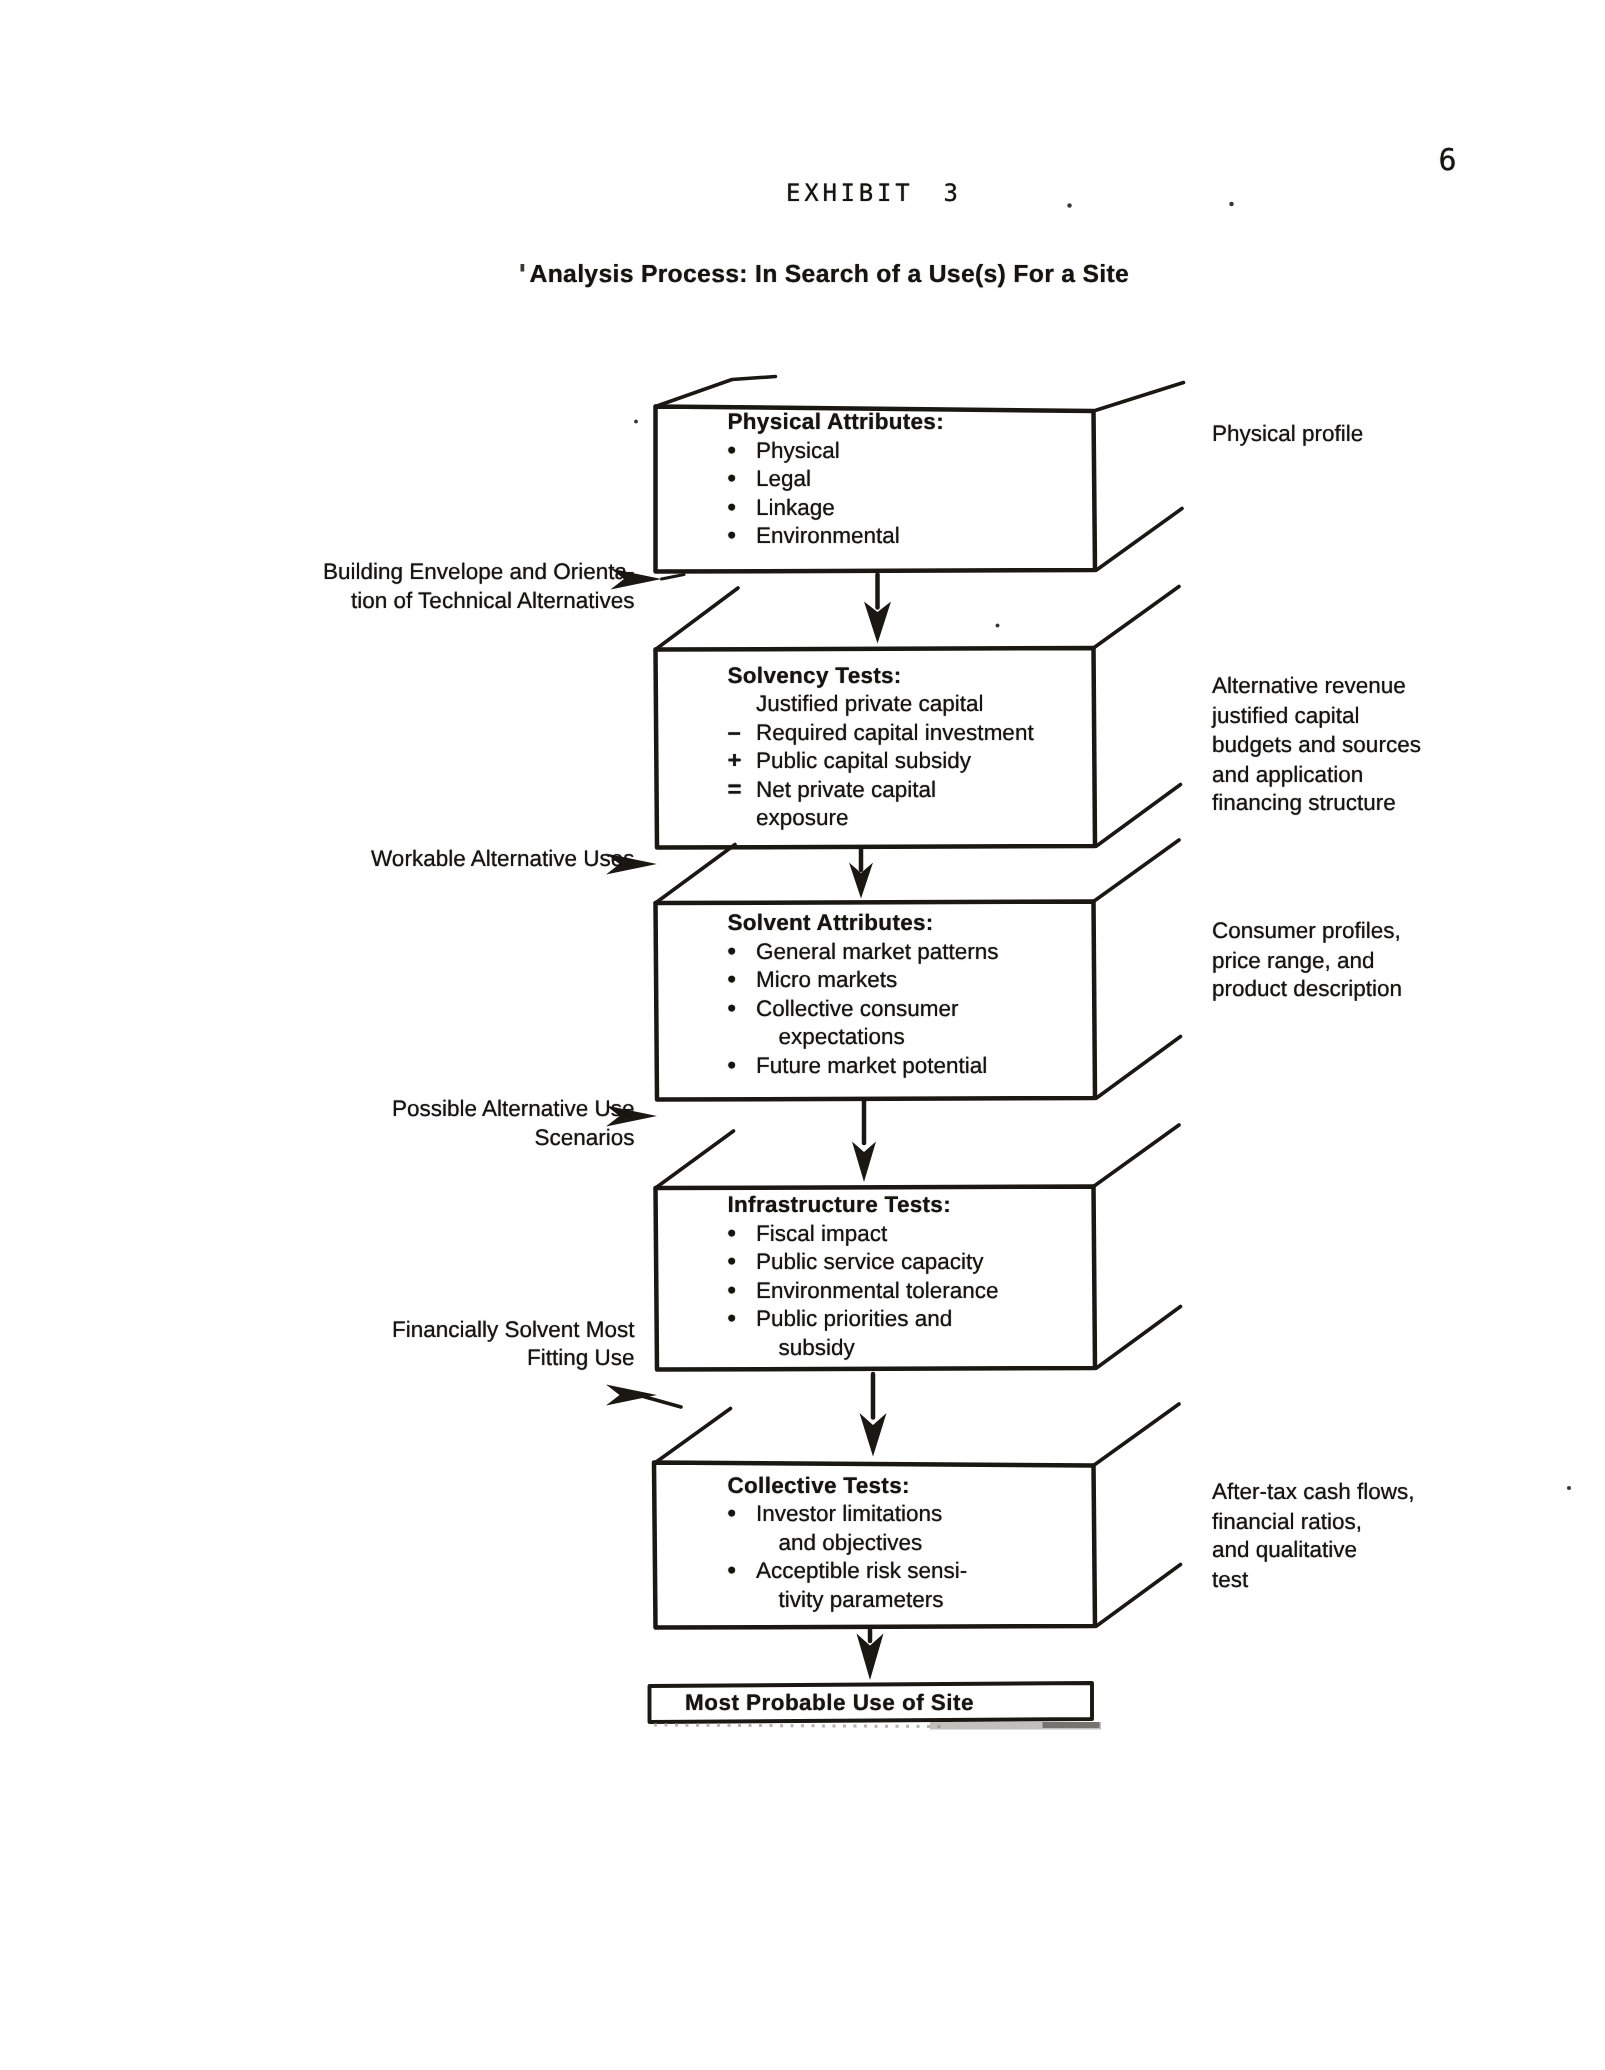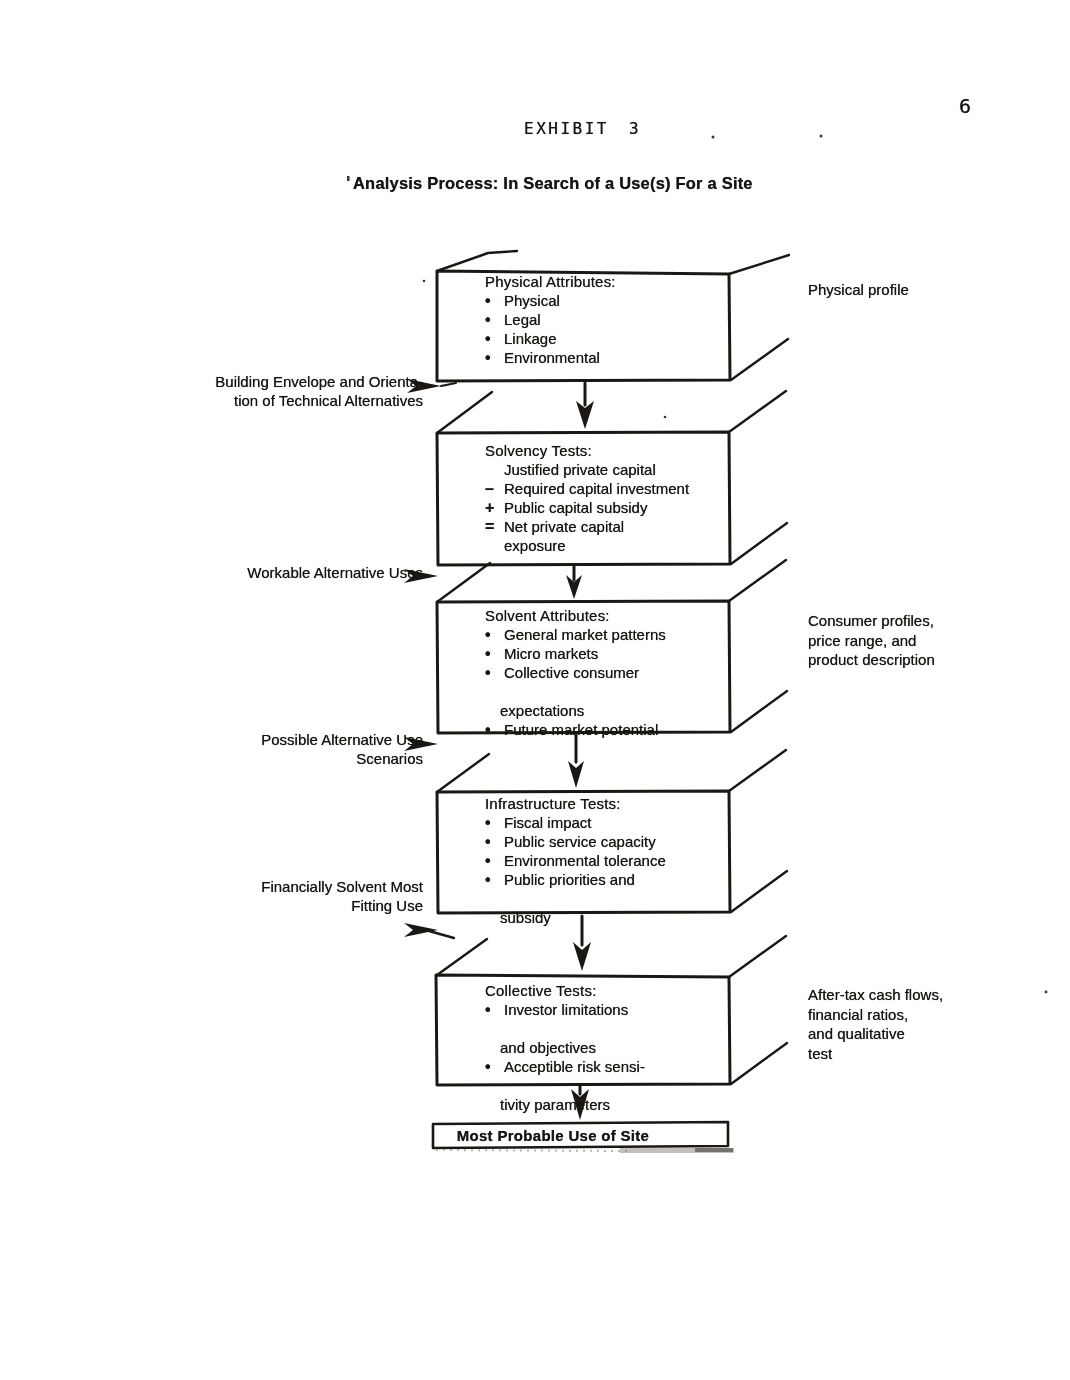--- a/index.html
+++ b/index.html
@@ -6,24 +6,24 @@
   .page{
     position:relative;width:1070px;height:1380px;background:#ffffff;
     font-family:"Liberation Sans",sans-serif;color:#17140f;overflow:hidden;
     text-shadow:0 0 0.7px rgba(23,20,15,0.8);
   }
   .abs{position:absolute;}
   .pagenum{left:959px;top:94px;font-family:"DejaVu Sans Mono",monospace;font-size:20px;}
   .exhibit{left:524px;top:119px;font-family:"DejaVu Sans Mono",monospace;font-size:16px;letter-spacing:2.5px;word-spacing:8px;}
   .dtitle{left:353px;top:174px;font-size:16.5px;font-weight:bold;letter-spacing:0.2px;}
   .box-text{left:485px;width:242px;font-size:15px;line-height:19px;}
-  .box-title{font-weight:normal;letter-spacing:0.2px;}
+  .box-title{font-weight:bold;letter-spacing:0.2px;}
   .line{display:flex;}
   .bullet{flex:0 0 19px;width:19px;font-weight:bold;font-size:16px;line-height:19px;}
-  .cont{margin-left:15px;flex-direction:column;}
+  .cont{margin-left:15px;}
   .note{left:808px;width:210px;font-size:15px;line-height:19.5px;white-space:pre-line;}
   .llabel{left:173px;width:250px;font-size:15px;line-height:19px;white-space:pre-line;text-align:right;}
   .final-text{left:433px;top:1127px;width:240px;text-align:center;font-weight:bold;font-size:15px;letter-spacing:0.3px;}
   svg.art{position:absolute;left:0;top:0;}
   .outline{fill:none;stroke:#1b1813;stroke-width:3;stroke-linejoin:round;}
   .depth{fill:none;stroke:#1b1813;stroke-width:2.4;stroke-linecap:round;}
   .stem{fill:none;stroke:#1b1813;stroke-width:3;stroke-linecap:round;}
   .head{fill:#1b1813;stroke:none;}
   .speck{fill:#3a3631;}
 </style>
@@ -197,20 +197,25 @@
       </div>
     <div class="line cont">
         <span class="bullet"></span>
         <span>tivity parameters</span>
       </div>
   </div>
 
   <div class="abs final-text">Most Probable Use of Site</div>
 
   <div class="abs note" style="top:280px">Physical profile</div>
+  <div class="abs note" style="top:448px">Alternative revenue
+justified capital
+budgets and sources
+and application
+financing structure</div>
   <div class="abs note" style="top:611px">Consumer profiles,
 price range, and
 product description</div>
   <div class="abs note" style="top:985px">After-tax cash flows,
 financial ratios,
 and qualitative
 test</div>
 
   <div class="abs llabel" style="top:372px">Building Envelope and Orienta-
 tion of Technical Alternatives</div>

